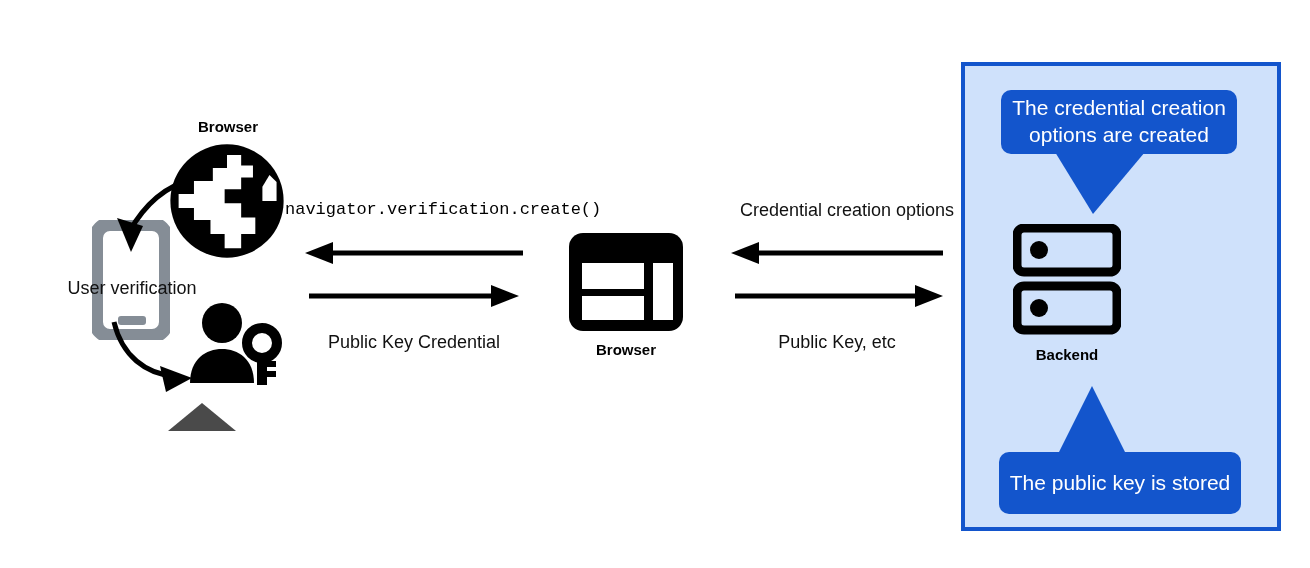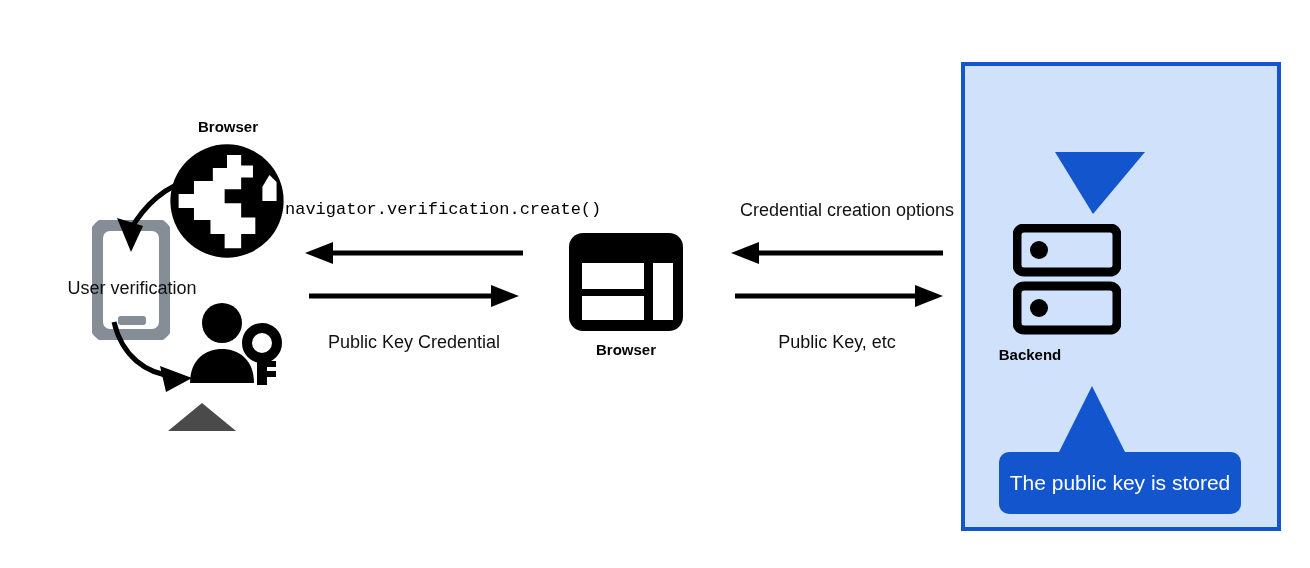--- a/index.html
+++ b/index.html
@@ -77,29 +77,32 @@
 <body>
 
 <div id="canvas">
 
   <div class="abs blue-panel" style="left:961px; top:62px; width:320px; height:469px;"></div>
 
   <svg class="abs" style="left:1045px; top:152px;" width="110" height="62" viewBox="0 0 110 62">
     <polygon points="10,0 100,0 48,62" fill="#1355cc"></polygon>
   </svg>
 
+  <div class="abs callout callout-blue" style="left:1001px; top:90px; width:236px; height:64px; padding:0 10px;">
+    <span>The credential creation options are created</span>
+  </div>
 
   <svg class="abs" style="left:1013px; top:224px;" width="108" height="112" viewBox="0 0 108 112">
     <rect x="4" y="4" width="100" height="44" rx="7" ry="7" fill="none" stroke="#000000" stroke-width="9"></rect>
     <circle cx="26" cy="26" r="9" fill="#000000"></circle>
     <rect x="4" y="62" width="100" height="44" rx="7" ry="7" fill="none" stroke="#000000" stroke-width="9"></rect>
     <circle cx="26" cy="84" r="9" fill="#000000"></circle>
   </svg>
 
-  <div class="abs lbl-bold" style="left:976px; top:346px; width:108px;">Backend</div>
+  <div class="abs lbl-bold" style="left:1013px; top:346px; width:108px;">Backend</div>
 
   <svg class="abs" style="left:1042px; top:386px;" width="110" height="72" viewBox="0 0 110 72">
     <polygon points="50,0 86,72 14,72" fill="#1355cc"></polygon>
   </svg>
 
   <div class="abs callout callout-blue" style="left:999px; top:452px; width:242px; height:62px; padding:0 10px;">
     <span>The public key is stored</span>
   </div>
 
   <div class="abs lbl-bold" style="left:165px; top:118px; width:126px;">Browser</div>

